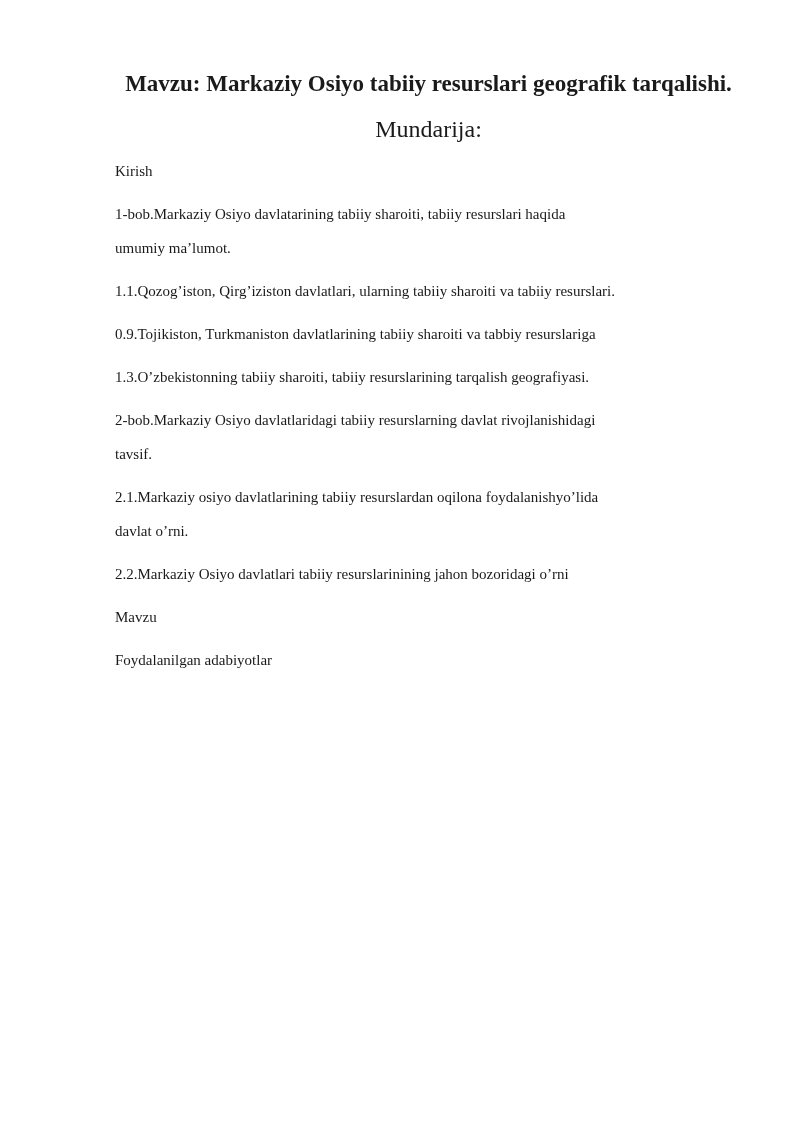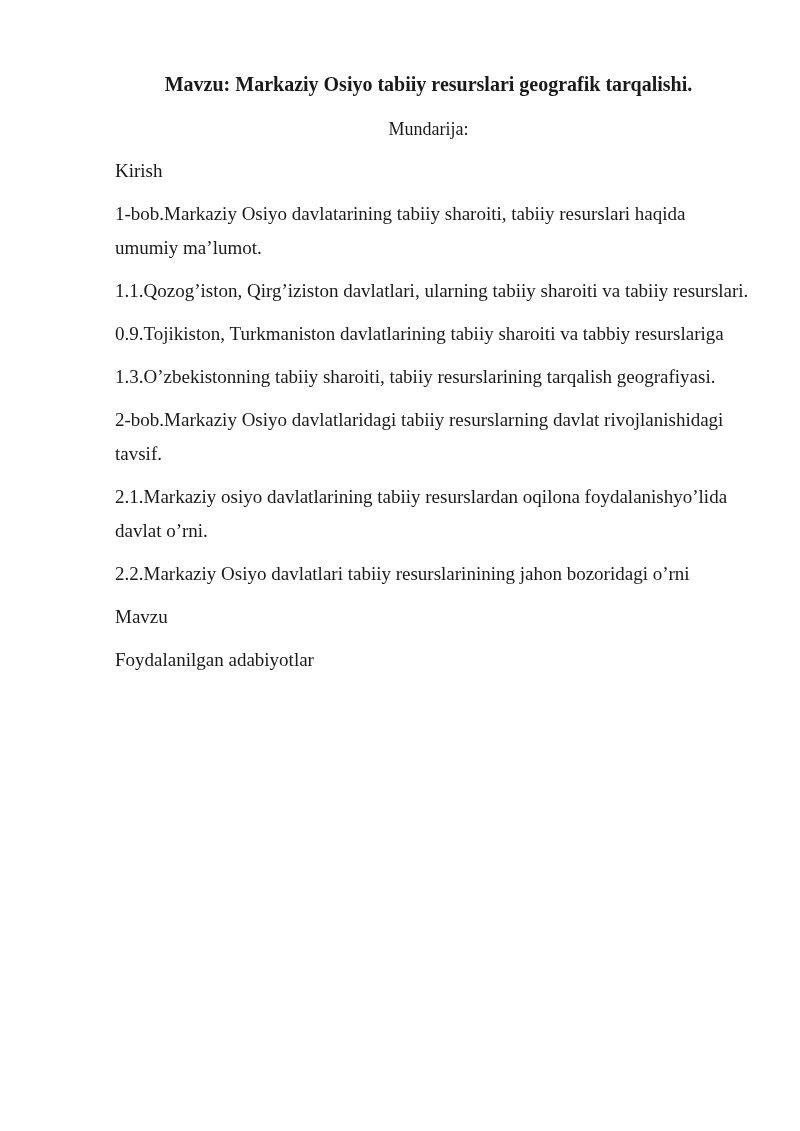--- a/index.html
+++ b/index.html
@@ -12,35 +12,35 @@
     box-sizing: border-box;
     width: 800px;
     height: 1131px;
     background: #ffffff;
     padding: 67px 58px 0 115px;
     overflow: hidden;
     font-family: "Liberation Serif", "DejaVu Serif", serif;
     color: #1a1a1a;
   }
   .doc-title {
-    font-size: 20px;
+    font-size: 23px;
     line-height: 34px;
     font-weight: bold;
     text-align: center;
     margin: 0 0 11px 0;
   }
   .doc-subtitle {
-    font-size: 18px;
+    font-size: 24px;
     line-height: 34px;
     font-weight: normal;
     text-align: center;
     margin: 0 0 8px 0;
   }
   .para {
-    font-size: 19px;
+    font-size: 15px;
     line-height: 34px;
     margin: 0 0 9px 0;
   }
   .line {
     display: block;
     white-space: nowrap;
   }
 </style>
 </head>
 <body>

